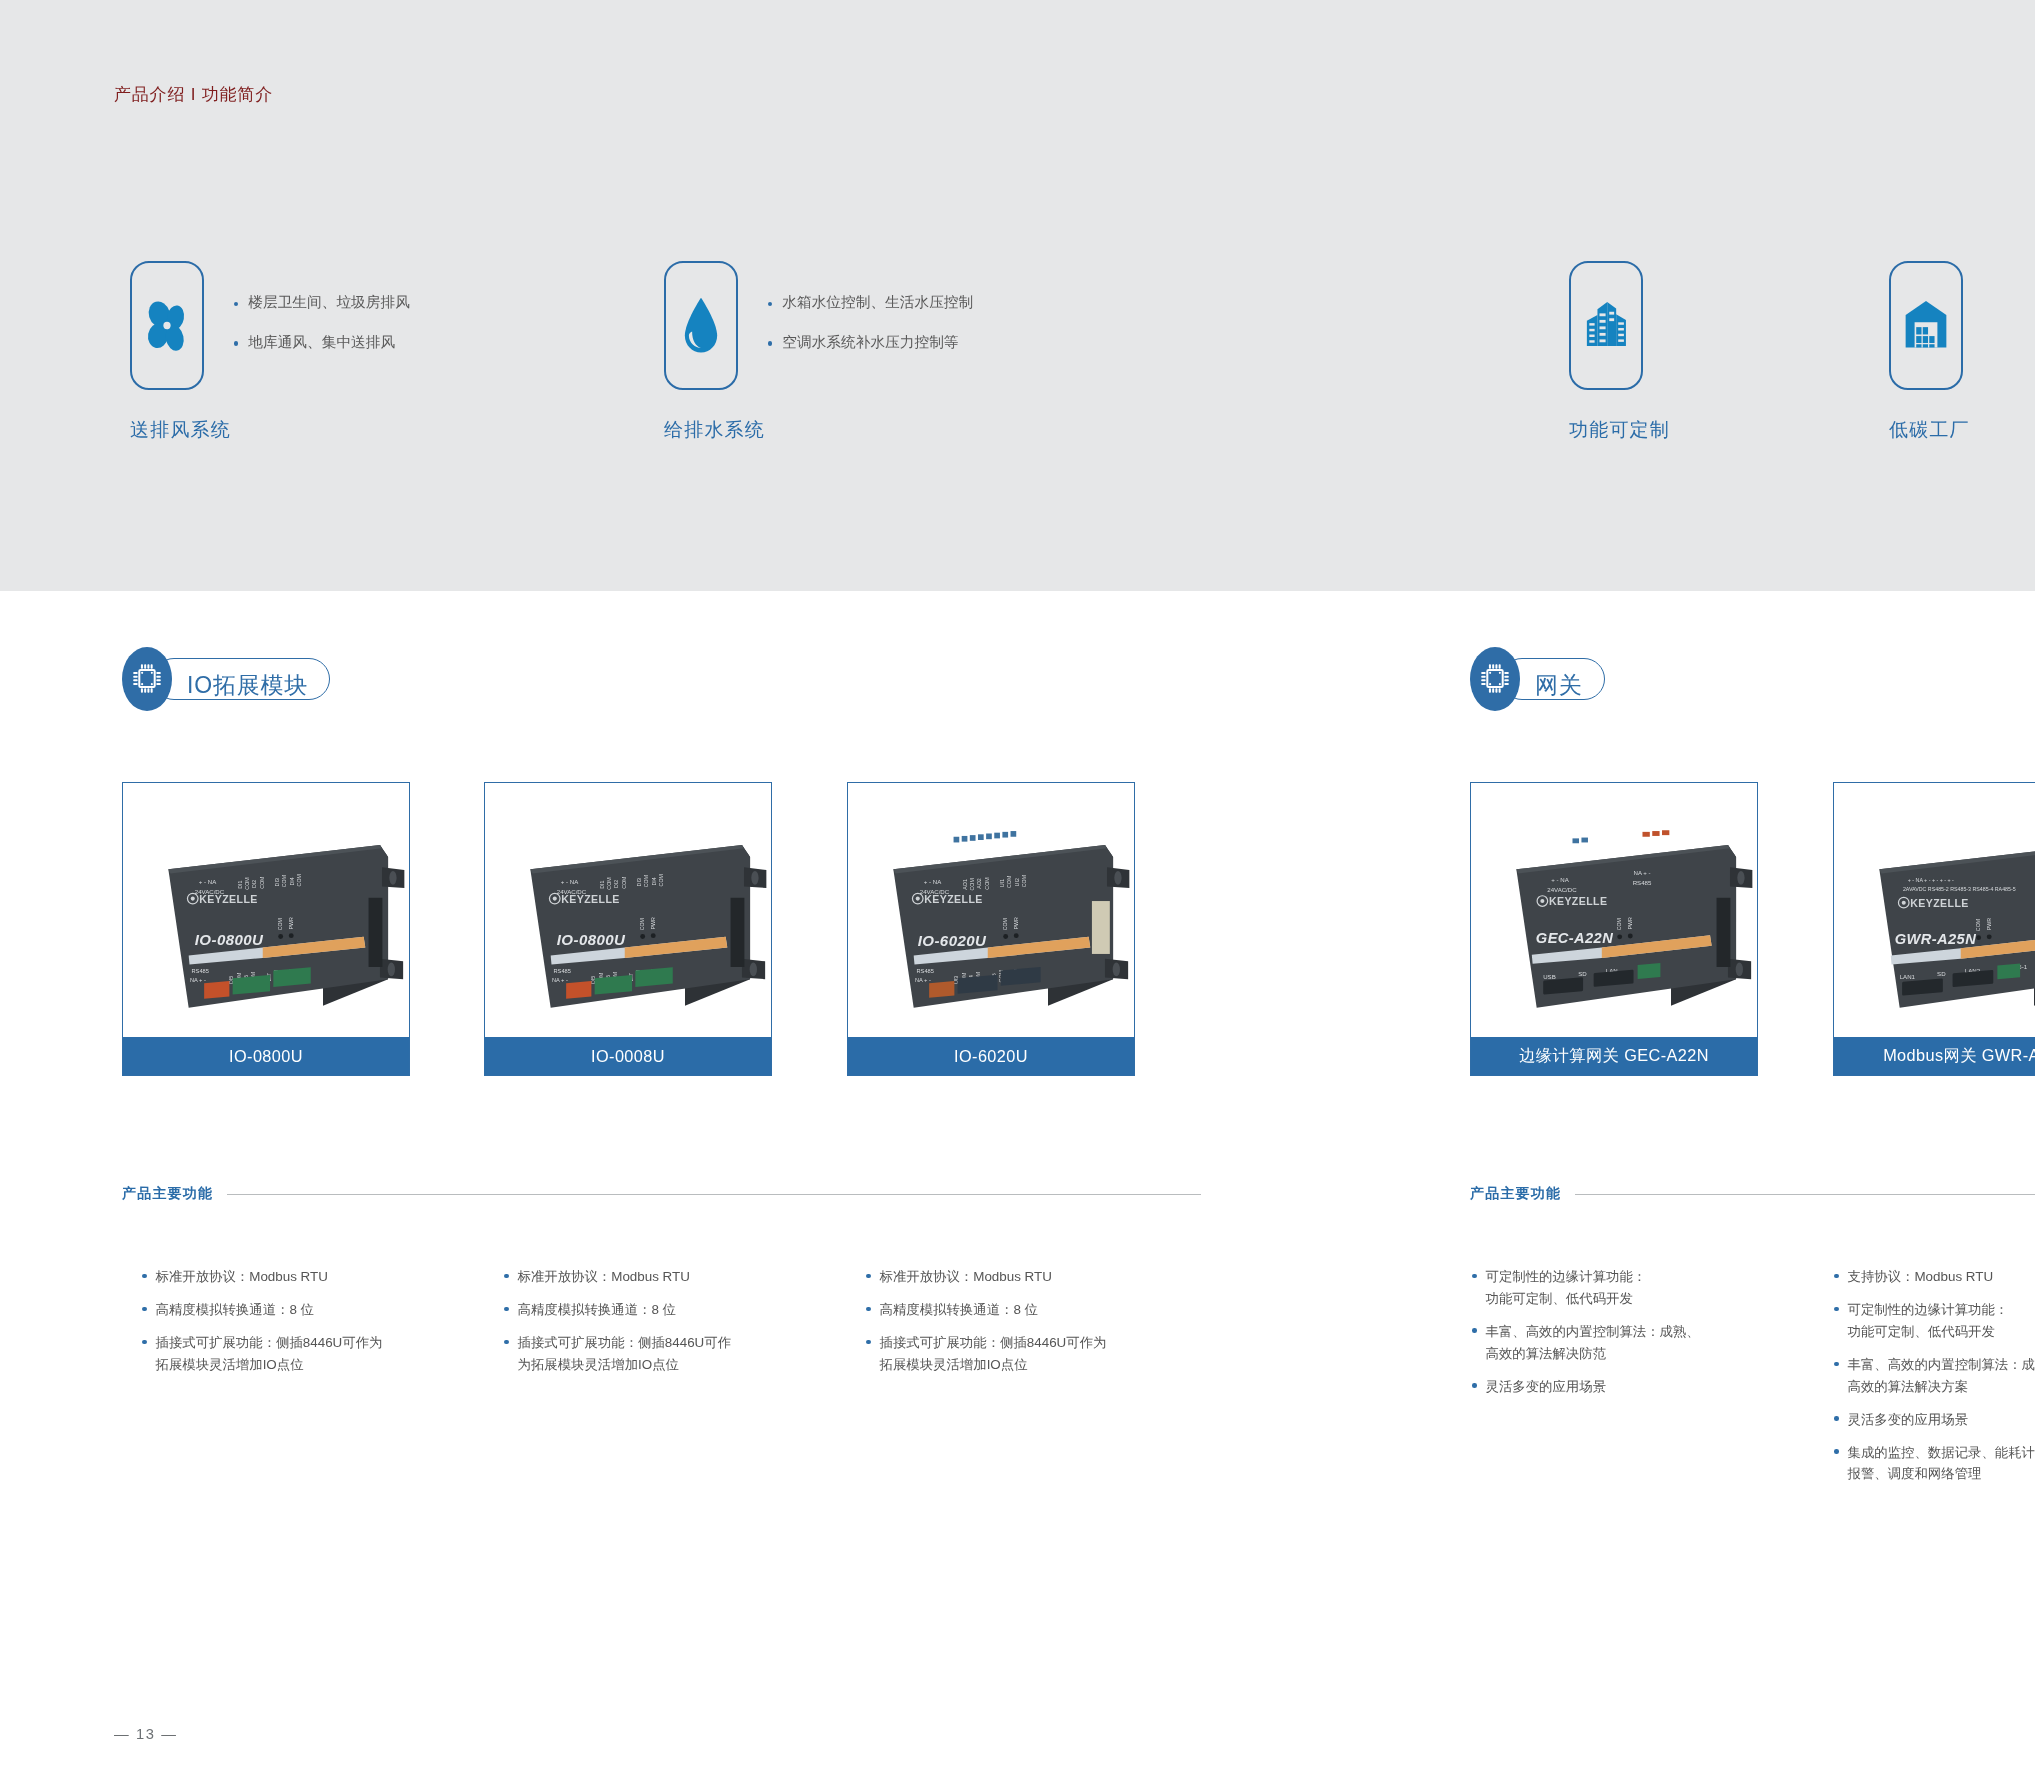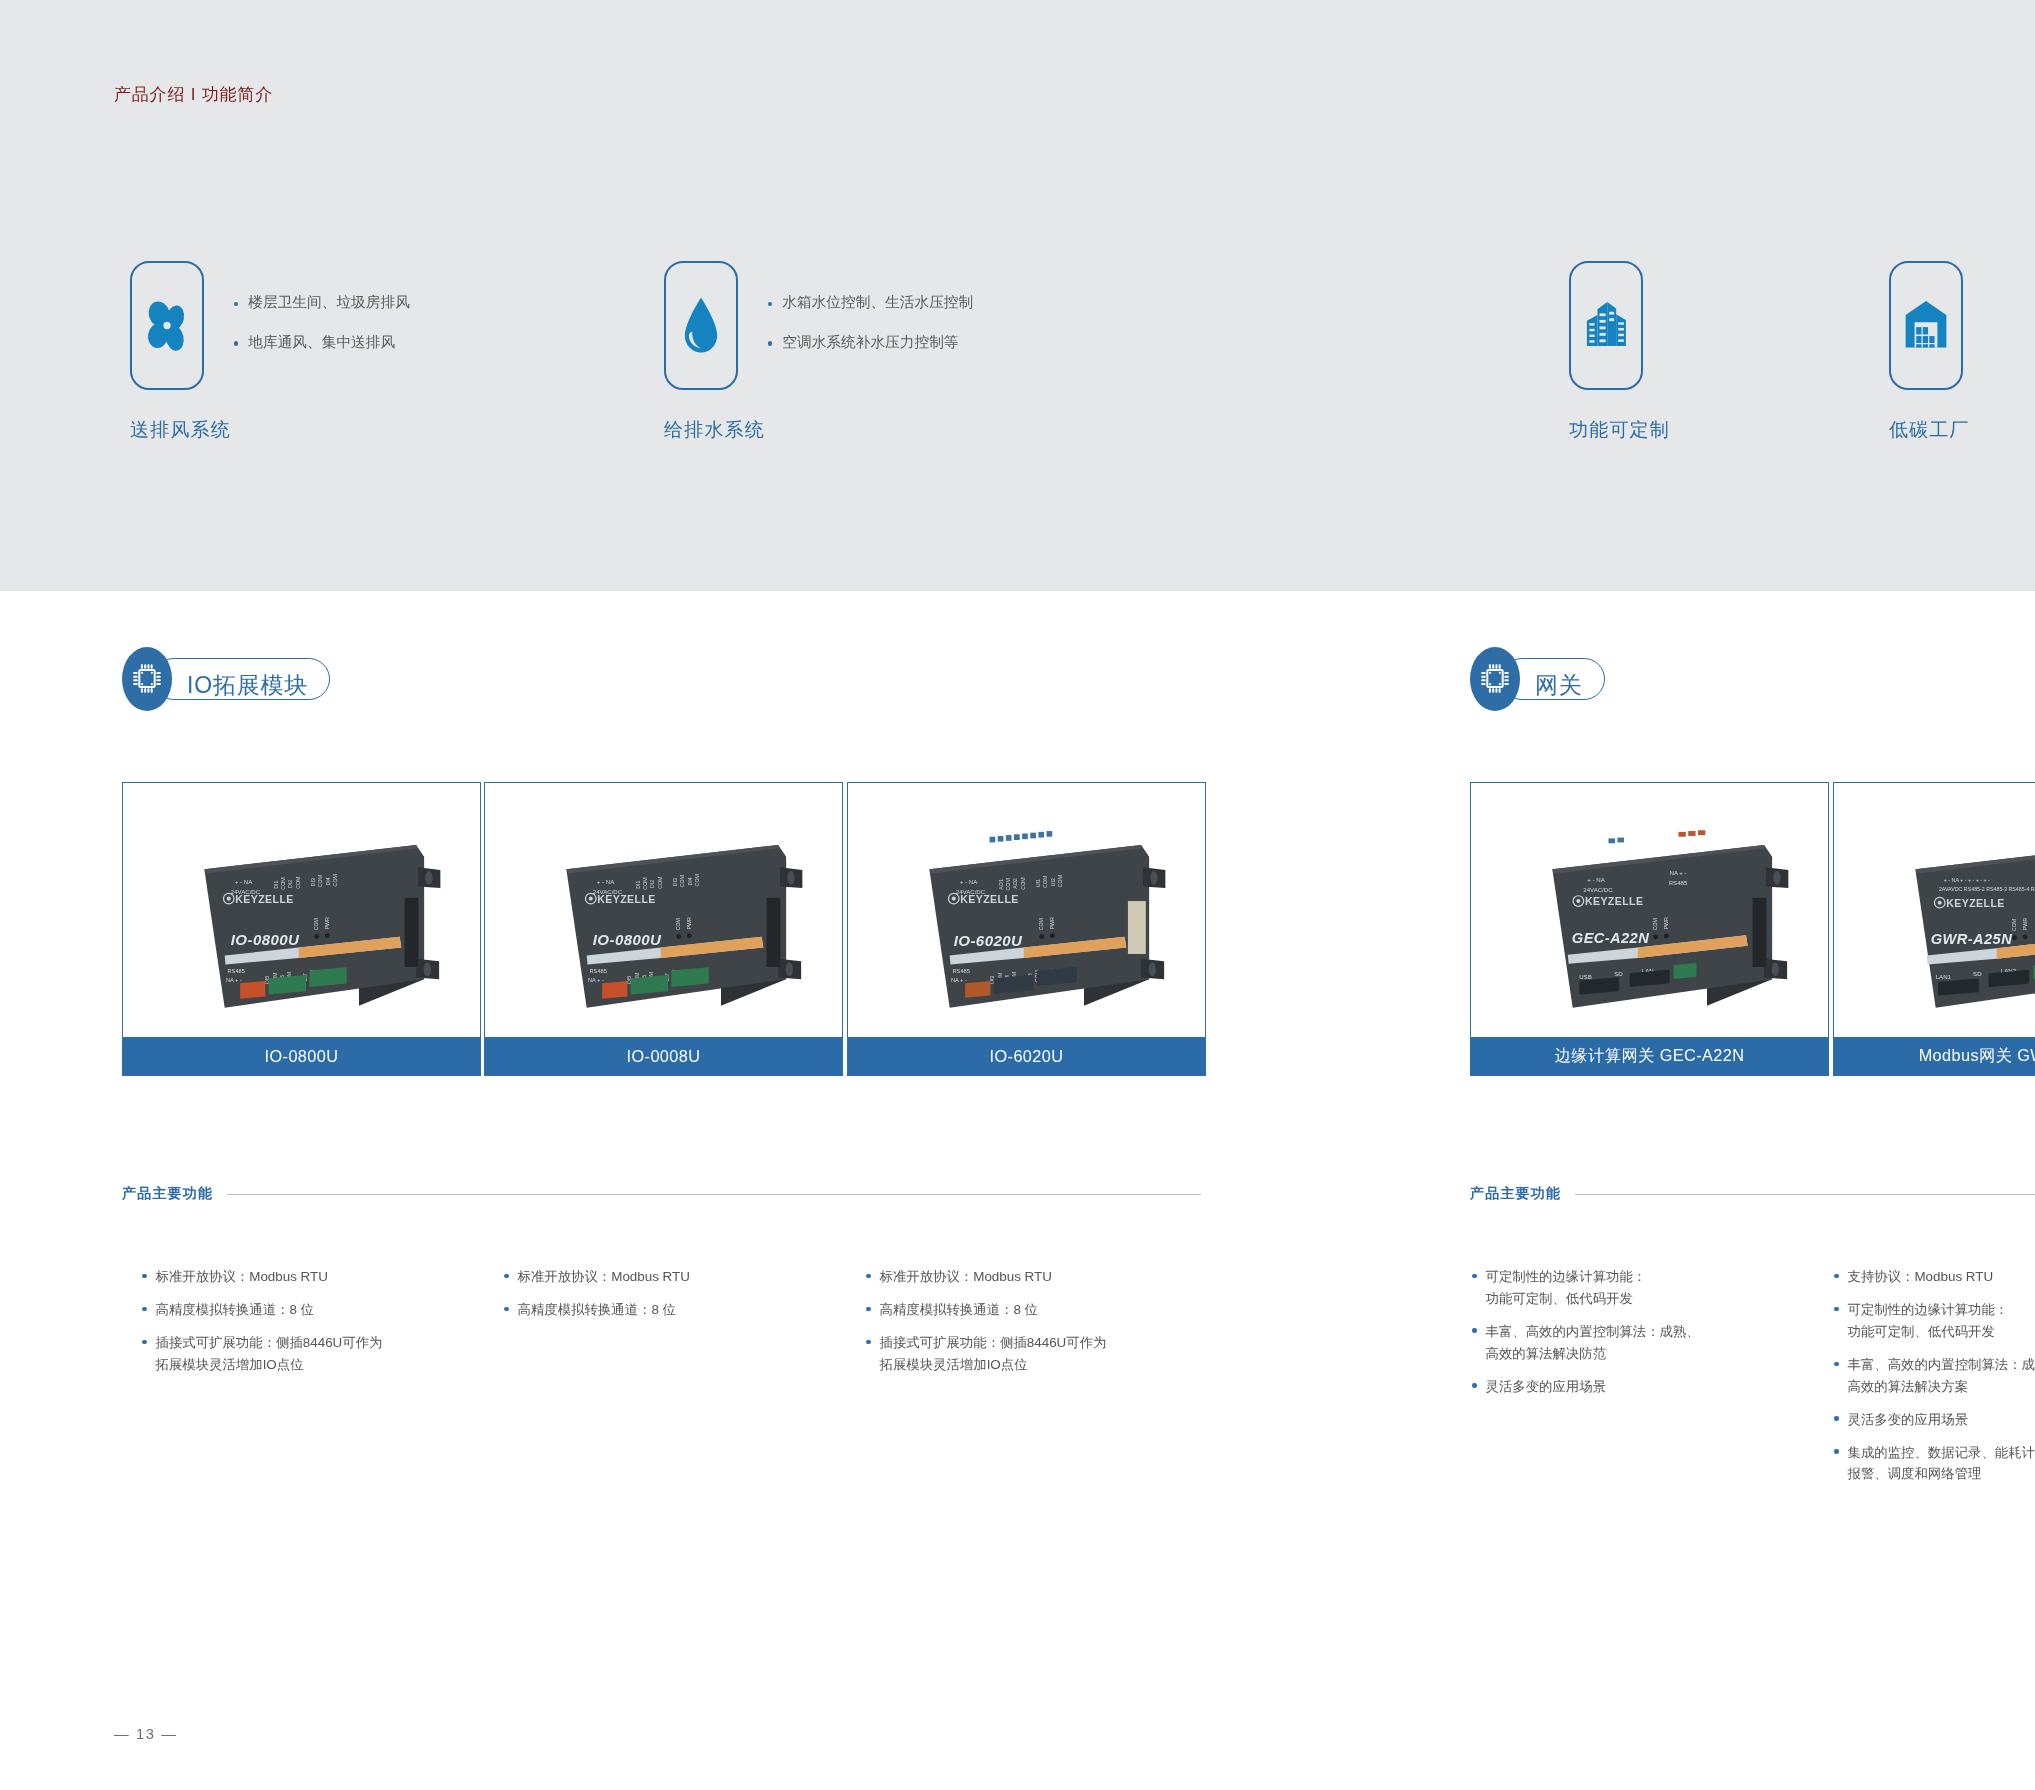--- a/index.html
+++ b/index.html
@@ -63,21 +63,21 @@
     display: flex; align-items: center;
     padding: 12px 21px 0 33px;
     background: transparent;
   }
   .badge-text {
     font-size: 23px; color: #2f6da7; letter-spacing: 0.8px; white-space: nowrap;
   }
 
   
   .pcard {
-    position: absolute; width: 359px; height: 294px;
+    position: absolute; width: 288px; height: 294px;
     border: 1.2px solid #2f6da7; background: #ffffff;
     display: flex; flex-direction: column;
   }
   .pcard .photo { flex: 1; position: relative; overflow: hidden; background: #ffffff; }
   .pcard .plabel {
     height: 38px; background: #2b6ca8; color: #ffffff;
     display: flex; align-items: center; justify-content: center;
     font-size: 16.3px; letter-spacing: 0.4px; white-space: nowrap;
   }
 
@@ -450,20 +450,24 @@
           </li>
       </ul>
     </div>
     <div class="feat-col" style="width:362px;">
       <ul>
         <li>
             <span class="cont">标准开放协议：Modbus RTU</span>
           </li>
         <li>
             <span class="cont">高精度模拟转换通道：8 位</span>
+          </li>
+        <li>
+            <span class="cont">插接式可扩展功能：侧插8446U可作</span>
+            <span class="cont">为拓展模块灵活增加IO点位</span>
           </li>
       </ul>
     </div>
     <div class="feat-col" style="width:362px;">
       <ul>
         <li>
             <span class="cont">标准开放协议：Modbus RTU</span>
           </li>
         <li>
             <span class="cont">高精度模拟转换通道：8 位</span>

